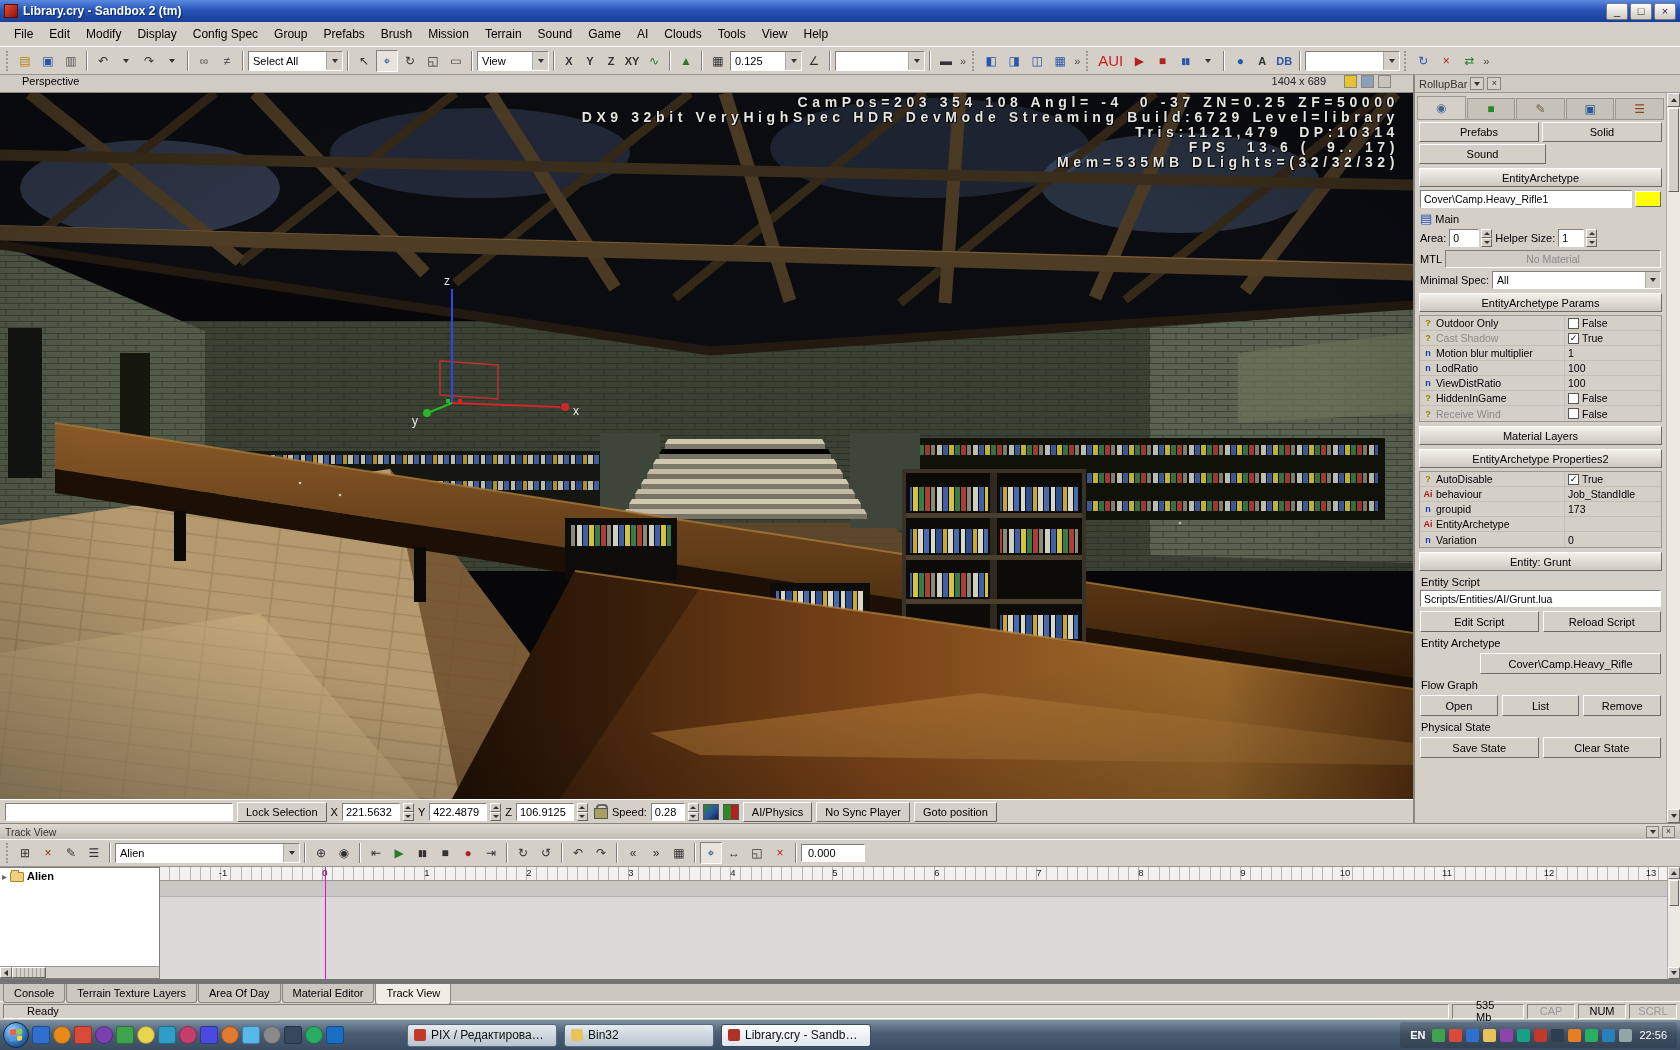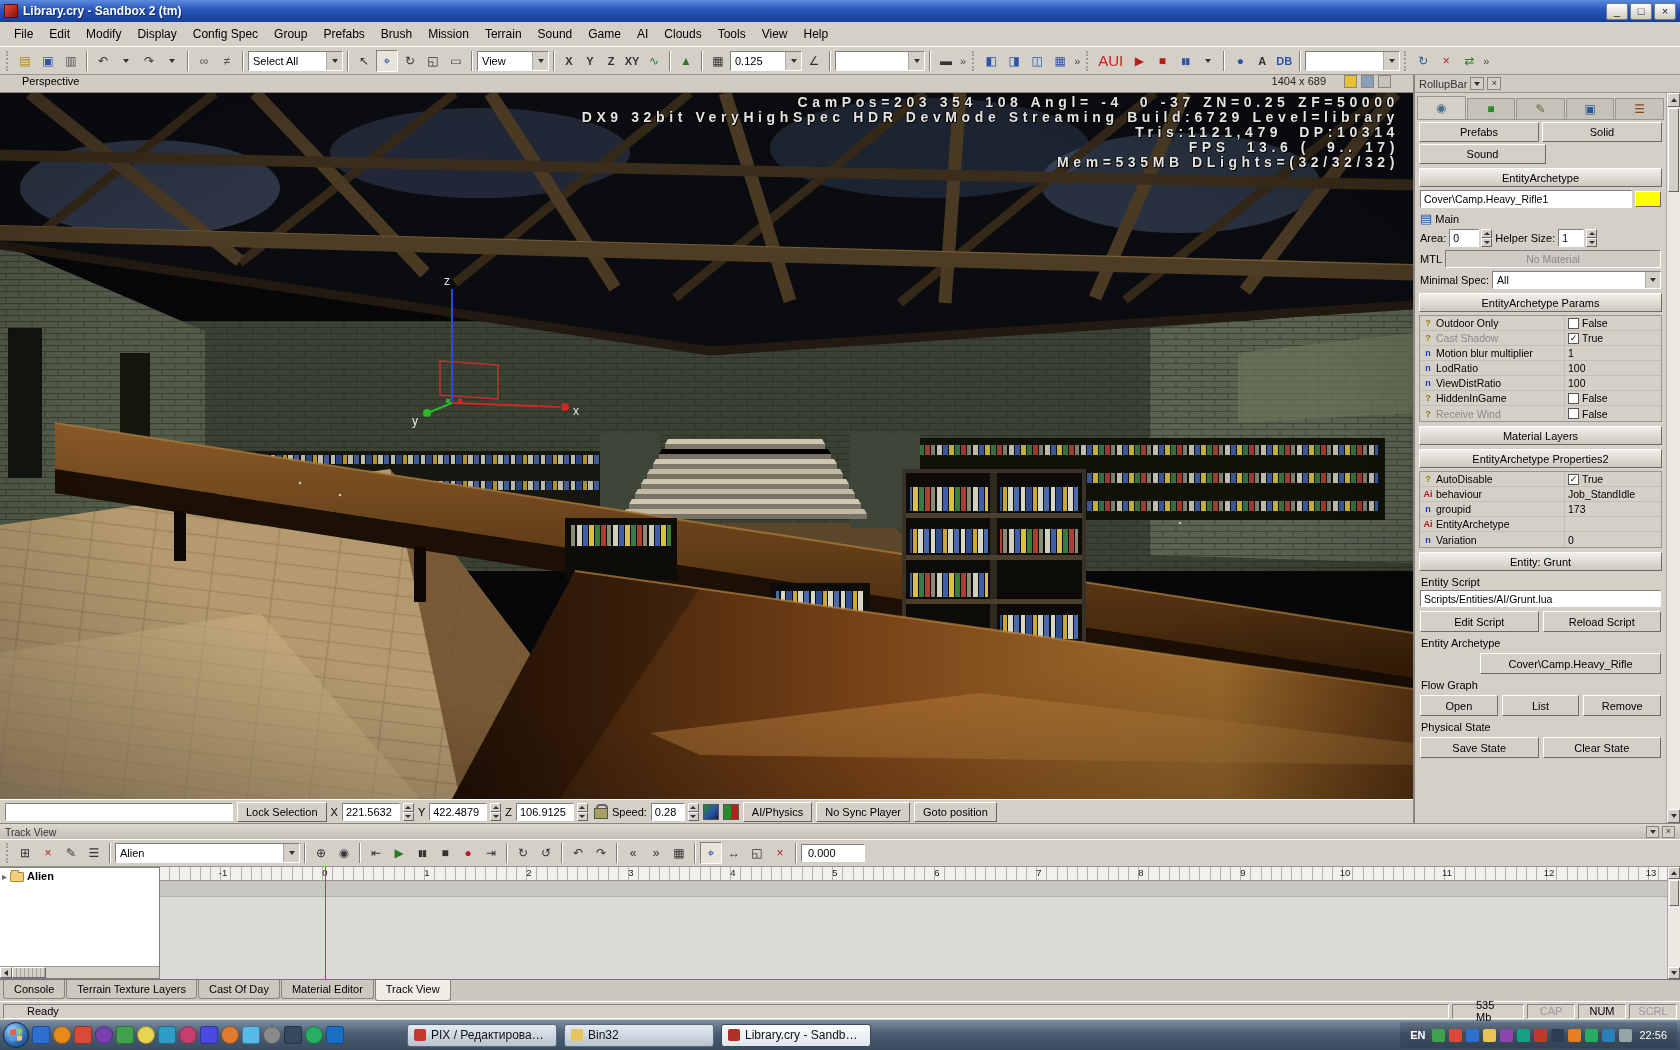--- a/index.html
+++ b/index.html
@@ -112,21 +112,21 @@
 .tv-timeline{flex:1;position:relative;background:#dbdad6;overflow:hidden}
 .tv-ruler{height:14px;background:#f2f1ee;border-bottom:1px solid #9a968e;display:flex;padding-left:12px;background-image:repeating-linear-gradient(90deg,transparent 0 9.2px,#b4b4b0 9.2px 10.2px)}
 .tv-ruler span{width:102px;text-align:center;font-size:9.5px;color:#222;flex:none}
 .tv-band{height:16px;background:#c9c7c1;border-bottom:1px solid #b2b0aa}
 .playhead{position:absolute;left:165px;top:0;bottom:0;width:1px;background:#f000f0}
 .tv-vscroll{position:absolute;right:0;top:0;bottom:0;width:13px;background:#ece9e2;border-left:1px solid #aaa;display:flex;flex-direction:column}
 .tv-vscroll .sb-btn{height:12px}
 .tv-vscroll .sb-thumb{height:26px}
 .tv-time{width:64px;height:18px;background:#fff;border:1px solid;border-color:#808080 #fff #fff #808080;display:inline-flex;align-items:center;padding-left:6px;font-size:11px;flex:none}
 
-.tabsbar{height:22px;background:#ccc8c0;display:flex;align-items:flex-start;padding-left:3px;border-top:1px solid #737373}
+.tabsbar{height:22px;background:#ccc8c0;display:flex;align-items:flex-start;padding-left:3px;border-top:5px solid #737373}
 .tab{height:19px;padding:3px 10px 0;font-size:11px;background:#ccc8c0;border:1px solid #8a867e;border-top:none;border-radius:0 0 3px 3px;margin-right:1px;white-space:nowrap}
 .tab.active{background:#f0ede6;height:21px}
 
 .statusbar{height:19px;background:#d4d0c8;display:flex;align-items:center;gap:3px;padding:0 3px;border-top:1px solid #fff}
 .scell{height:15px;border:1px solid;border-color:#808080 #fff #fff #808080;display:flex;align-items:center;padding:0 23px;font-size:11px}
 .scell.grow{flex:1}
 .scell.dim{color:#999}
 
 .taskbar{height:30px;background:linear-gradient(180deg,#7d8fa3,#4a5d72 45%,#3a4c60);display:flex;align-items:center;padding:0 3px;gap:3px}
 .startorb{width:26px;height:26px;border-radius:50%;background:radial-gradient(circle at 35% 30%,#9fd4ff,#2a6ab0 60%,#123a6a);border:1px solid #0a2a50;display:grid;place-items:center;flex:none}
@@ -798,21 +798,21 @@
             <i class="tri-down"></i>
           </span>
       </div>
     </div>
   </div>
 </div>
 
 <div class="tabsbar">
   <span class="tab">Console</span>
   <span class="tab">Terrain Texture Layers</span>
-  <span class="tab">Cast Of Day</span>
+  <span class="tab">Area Of Day</span>
   <span class="tab">Material Editor</span>
   <span class="tab active">Track View</span>
 </div>
 
 <div class="statusbar">
   <span class="scell grow">Ready</span>
   <span class="scell" style="width:72px">535 Mb</span>
   <span class="scell dim" style="width:40px;justify-content:center">CAP</span>
   <span class="scell" style="width:40px;justify-content:center">NUM</span>
   <span class="scell dim" style="width:44px;justify-content:center">SCRL</span>

